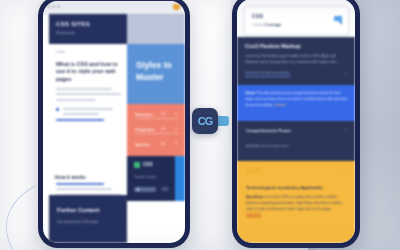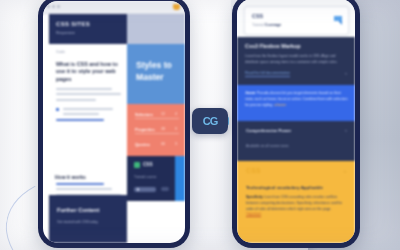--- a/index.html
+++ b/index.html
@@ -108,21 +108,21 @@
 
   .rsec{position:absolute;left:0;top:162px;right:0;bottom:0;}
   .rsec .h{position:absolute;left:9px;top:6px;font-size:6.6px;font-weight:bold;color:#e9a92a;letter-spacing:.4px;}
   .rsec .x{position:absolute;right:9px;top:8px;font-size:4px;color:#c99322;}
   .rsec .sub{position:absolute;left:9px;right:8px;top:24px;font-size:4.4px;font-weight:bold;color:#2b3558;}
   .rsec .body{position:absolute;left:9px;right:8px;top:34px;font-size:3.4px;line-height:5.8px;color:#3c4566;}
   .rsec .body b{color:#1f2a4f;font-weight:bold;}
   .rsec .body u{color:#c4552a;text-decoration:underline;}
 
   
-  .logo{position:absolute;left:192px;top:108px;width:36px;height:26px;border-radius:7px;background:#2d3b63;box-shadow:0 2px 6px rgba(30,40,80,.3);filter:blur(.35px);}
+  .logo{position:absolute;left:192px;top:108px;width:26px;height:26px;border-radius:7px;background:#2d3b63;box-shadow:0 2px 6px rgba(30,40,80,.3);filter:blur(.35px);}
   .logo span{position:absolute;inset:0;display:flex;align-items:center;justify-content:center;font-size:11px;font-weight:bold;color:#6fb8e8;letter-spacing:-1px;}
   .logo-tab{position:absolute;left:218px;top:116px;width:11px;height:10px;background:#4da3d8;border-radius:0 3px 3px 0;filter:blur(.7px);opacity:.9;}
 
   .vig{position:absolute;inset:0;pointer-events:none;box-shadow:inset 0 0 26px rgba(120,130,155,.14);}
 </style>
 </head>
 <body>
 
 <div class="stage">
 

